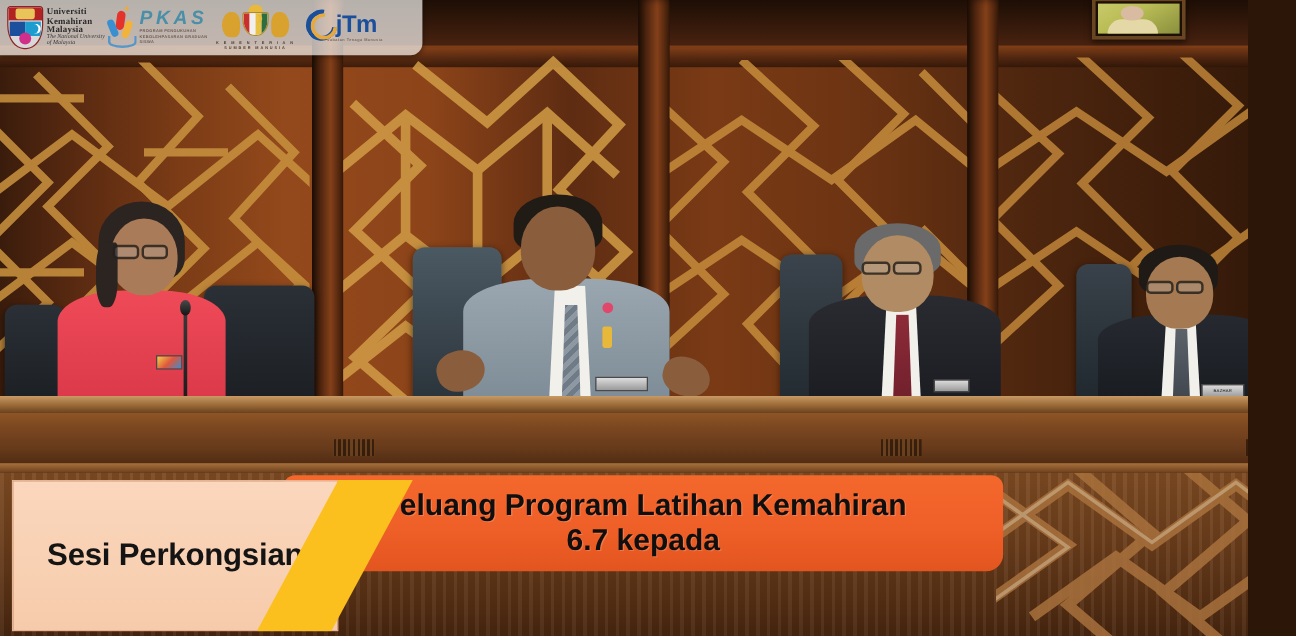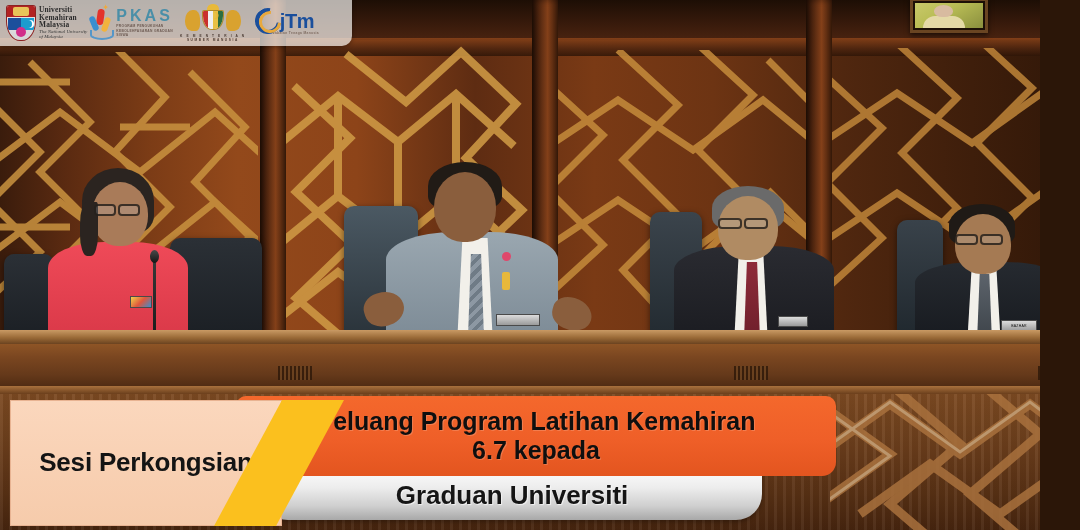--- a/index.html
+++ b/index.html
@@ -187,21 +187,21 @@
              border-radius:4px; transform:rotate(8deg); }
   .pkas-b2 { position:absolute; left:2px; top:12px; width:6px; height:15px; background:#3a8fd0;
              border-radius:4px; transform:rotate(-22deg); }
   .pkas-b3 { position:absolute; left:14px; top:13px; width:6px; height:15px; background:#f2b33c;
              border-radius:4px; transform:rotate(20deg); }
   .pkas-arc { position:absolute; left:1px; bottom:2px; width:24px; height:10px;
               border:2px solid #3a8fd0; border-top:none; border-radius:0 0 50% 50%; opacity:.8; }
   .pkas-txt { line-height:1; }
   .pkas-txt .big {
     font-size:16px; font-weight:700; color:#4a8fa8; letter-spacing:3px;
-    font-family:"Liberation Sans", sans-serif; display:block;
+    font-family:"Liberation Sans", sans-serif; display:block;font-style:italic;
   }
   .pkas-txt .sm {
     font-size:3.3px; color:#6d5a52; letter-spacing:.3px; display:block;
     font-weight:700; line-height:1.35;
   }
 
   
   .jata { display:flex; flex-direction:column; align-items:center; justify-content:center; width:76px; }
   .jata-art { position:relative; width:56px; height:30px; }
   .jata-crown { position:absolute; left:50%; transform:translateX(-50%); top:0;
@@ -503,23 +503,20 @@
   </div>
 
   <div class="banner-wrap">
 
     <div class="yellow-wedge">
       <svg width="130" height="126" viewBox="0 0 130 126">
         <polygon points="68,0 130,0 62,126 0,126" fill="#fbc01e"></polygon>
       </svg>
     </div>
 
-    <div class="silver">
-      <span class="silver-txt">Graduan Universiti</span>
-    </div>
 
     <div class="orange">
       <span class="orange-txt">Peluang Program Latihan Kemahiran</span>
       <span class="orange-txt">6.7 kepada</span>
     </div>
 
     <div class="peach">
       <span class="peach-txt">Sesi Perkongsian</span>
     </div>
   </div>

